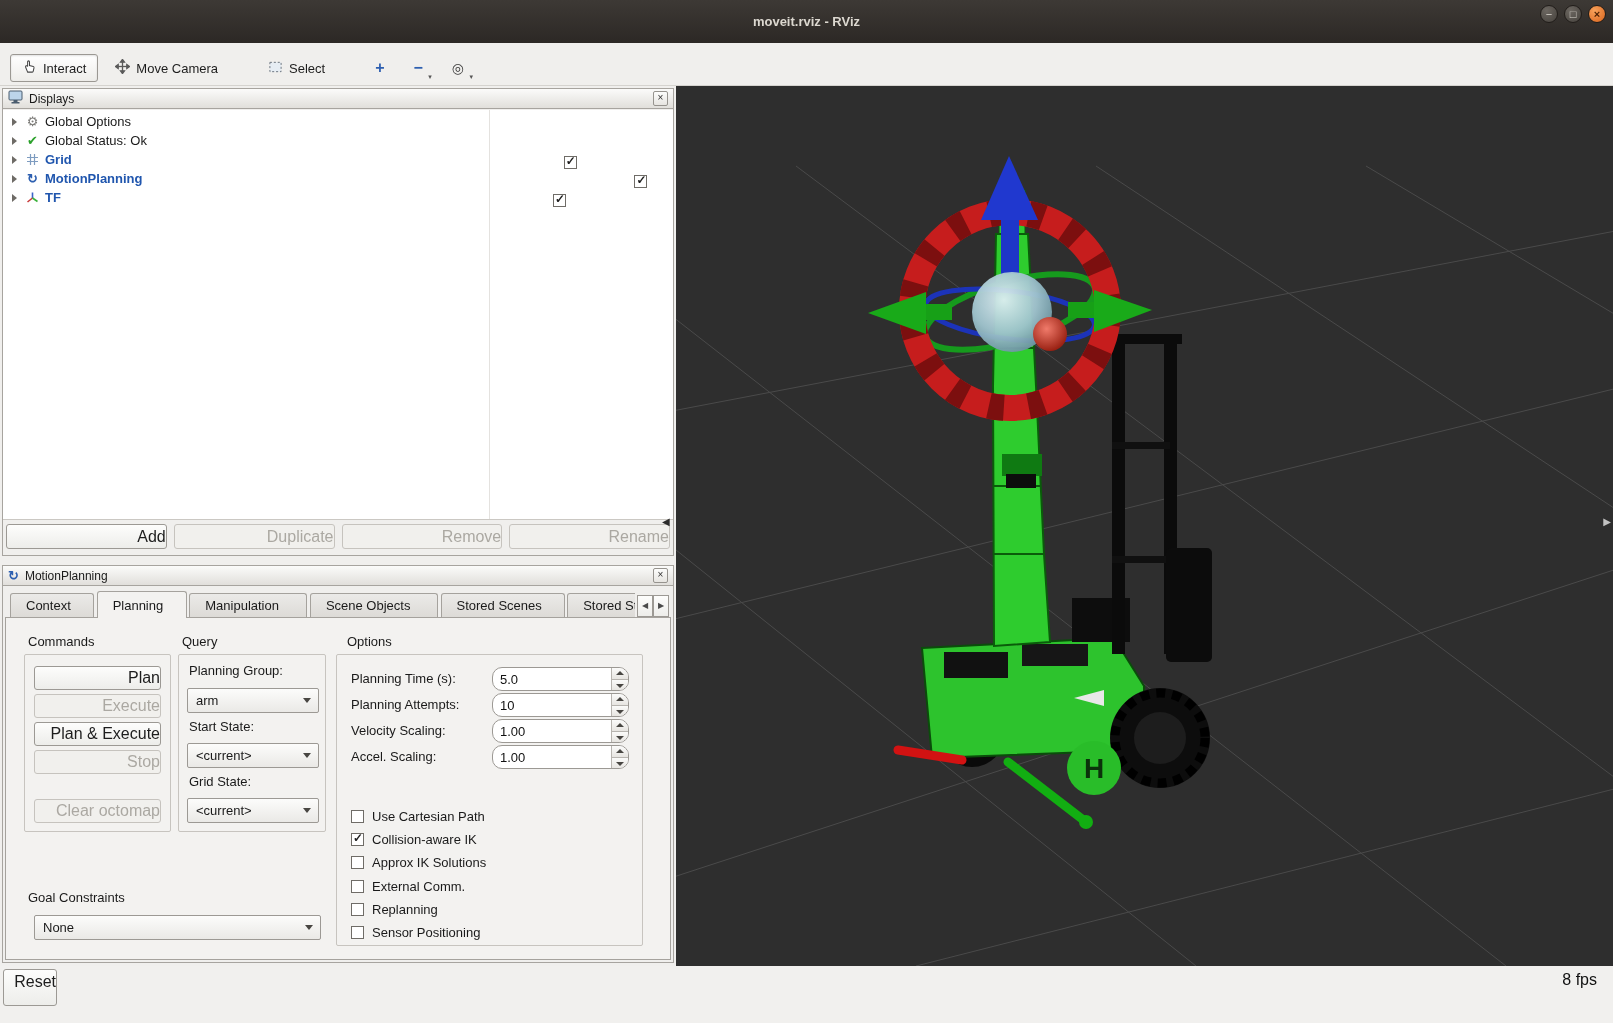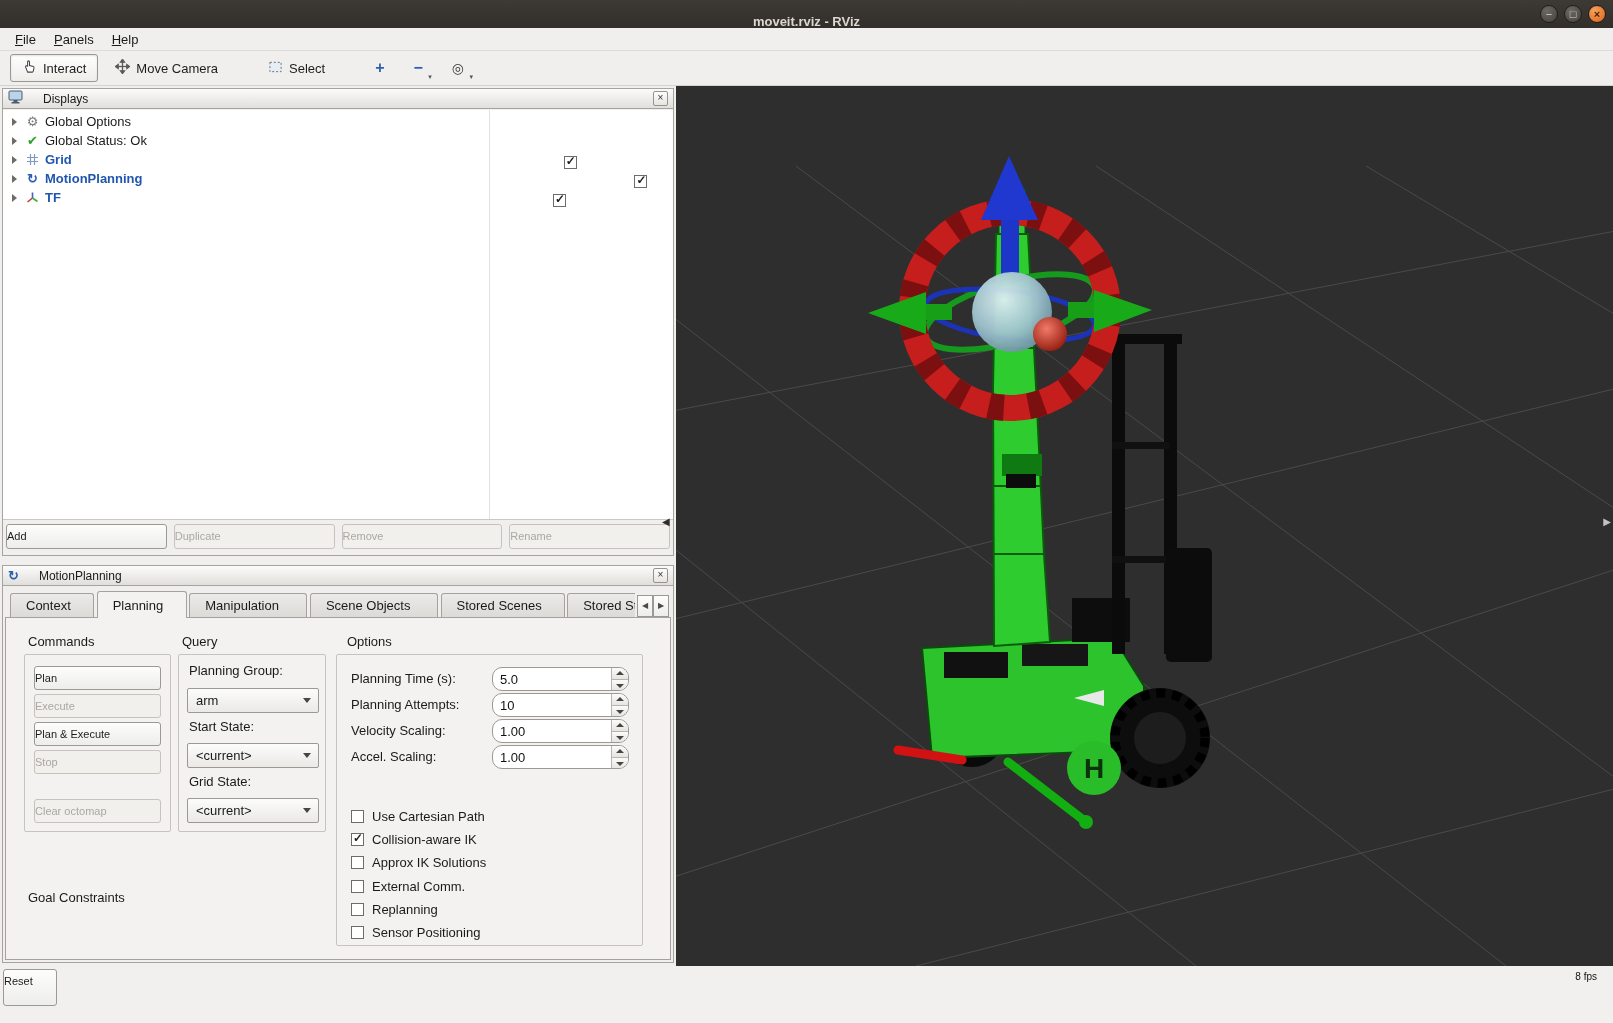--- a/index.html
+++ b/index.html
@@ -32,40 +32,40 @@
     box-shadow: inset 0 1px 2px rgba(0,0,0,.12); }
   .toolbtn .glyph { font-size:16px; font-weight:bold; color:#2d5fb0; line-height:16px; }
   .toolbtn .glyph.props { color:#3a3a3a; font-size:14px; font-weight:normal; }
   .mini-caret { position:absolute; right:2px; bottom:0px; font-size:7px; color:#555; }
   .tool-gap { width:16px; }
 
   
   .main { position:absolute; top:86px; left:0; width:1613px; height:880px; background:#f0efed; }
   .panel { position:absolute; background:#f0efed; border:1px solid #a7a49f; }
   .panel-header { height:20px; background:linear-gradient(#fbfbfa,#e1dfdb); border-bottom:1px solid #a7a49f;
-    display:flex; align-items:center; padding:0 5px; gap:20px; font-size:12px; }
+    display:flex; align-items:center; padding:0 5px; gap:6px; font-size:12px; }
   .panel-close { margin-left:auto; width:15px; height:15px; border:1px solid #96938e; border-radius:2px;
     background:linear-gradient(#fdfdfc,#e7e5e1); font-size:10px; line-height:12px; text-align:center; color:#333; cursor:pointer; }
   .hdr-glyph { color:#2d5fb0; font-weight:bold; font-size:13px; line-height:13px; }
 
   
   .displays { left:2px; top:2px; width:672px; height:468px; }
   .tree { position:absolute; top:21px; left:0; right:0; height:410px; background:#fff; border-bottom:1px solid #cbc8c3; }
   .col-sep { position:absolute; left:486px; top:0; bottom:0; width:1px; background:#e4e2df; }
   .tree-row { position:absolute; left:0; right:0; height:19px; display:flex; align-items:center; cursor:default; }
   .expander { width:0; height:0; border-left:5px solid #6e6b66; border-top:4px solid transparent;
     border-bottom:4px solid transparent; margin:0 7px 0 9px; }
   .tree-icon { width:17px; display:inline-flex; justify-content:center; align-items:center; margin-right:4px; font-size:13px; }
   .tree-label.hl { color:#2056ae; font-weight:bold; }
   .tree-check { position:absolute; left:492px; top:3px; }
   .checkbox { width:13px; height:13px; background:#fff; border:1px solid #6f6c67; position:relative; display:inline-block; }
   .checkbox.checked::after { content:"✓"; position:absolute; left:1px; top:-3px; font-size:12px; font-weight:bold; color:#1d1d1d; }
   .panel-btnrow { position:absolute; left:0; right:0; bottom:0; height:36px; display:flex; gap:7px; padding:5px 3px 6px 3px; }
   .btn { border:1px solid #9c9994; border-radius:3px; background:linear-gradient(#fdfdfc,#ededea);
-    font-size:11px; color:#1d1d1d; text-align:left; cursor:pointer; }
+    font-size:16px; color:#1d1d1d; text-align:right; cursor:pointer; }
   .panel-btnrow .btn { flex:1; height:25px; line-height:23px; }
   .btn.disabled { color:#aba8a2; border-color:#c6c3be; background:#f1f0ed; cursor:default; }
 
   
   .mp { left:2px; top:479px; width:672px; height:398px; }
   .tabbar { position:absolute; top:24px; left:7px; right:38px; height:28px; overflow:hidden; white-space:nowrap; }
   .tab { display:inline-block; height:25px; line-height:24px; margin-top:3px; padding:0 15px;
     border:1px solid #a5a29d; border-bottom:none; background:linear-gradient(#ebeae8,#dcdad6);
     border-radius:3px 3px 0 0; margin-right:-1px; cursor:pointer; position:relative; }
   .tab.active { height:28px; margin-top:0; line-height:28px; background:#f3f2f0; z-index:2; }
@@ -101,41 +101,36 @@
   .pc-combo { left:28px; top:297px; width:287px; }
 
   
   .viewport { position:absolute; left:676px; top:0; width:937px; height:880px; background:#2e2e2e; }
   .collapse-l { position:absolute; left:662px; top:430px; font-size:10px; color:#2c2c2c; }
   .collapse-r { position:absolute; right:2px; top:430px; font-size:10px; color:#c2c2c2; }
 
   
   .statusbar { position:absolute; left:0; top:966px; width:100%; height:57px; background:#f1f0ee; }
   .reset-btn { position:absolute; left:3px; top:3px; width:54px; height:37px; line-height:23px; }
-  .fps { position:absolute; right:16px; top:5px; font-size:10px; color:#111; }
+  .fps { position:absolute; right:16px; top:5px; font-size:16px; color:#111; }
 </style>
 </head>
 <body>
 
 <div class="window">
 
   <div class="titlebar">
     <span class="title-text">moveit.rviz - RViz</span>
     <div class="window-controls">
       <div class="wbtn">−</div>
       <div class="wbtn">□</div>
       <div class="wbtn close">×</div>
     </div>
   </div>
 
-  <div class="menubar">
-    <span class="menu-item">File</span>
-    <span class="menu-item">Panels</span>
-    <span class="menu-item">Help</span>
-  </div>
 
   <div class="toolbar">
     <div class="toolbtn active">
       <span>
         <svg width="15" height="15" viewBox="0 0 16 16">
             <path d="M6 14 L4 9 Q3.4 7.6 4.6 7.2 Q5.5 7 6 8 L6 3.2 Q6 2 7 2 Q8 2 8 3.2 L8 7 L12 8 Q13 8.3 12.8 9.5 L12 13 Q11.8 14 11 14 Z" fill="#fff" stroke="#444" stroke-width="1.1"></path>
           </svg>
       </span>
       <span>Interact</span>
     </div>
@@ -354,20 +349,24 @@
             <span class="checkbox"></span>
             <span>Replanning</span>
           </div>
           <div class="check-row" style="top:269px">
             <span class="checkbox"></span>
             <span>Sensor Positioning</span>
           </div>
         </div>
 
         <span class="section-label" style="left:22px;top:272px">Goal Constraints</span>
+        <div class="combo pc-combo">
+          <span>None</span>
+          <span class="caret"></span>
+        </div>
       </div>
     </div>
 
     <span class="collapse-l">◀</span>
 
     <div class="viewport">
       <svg width="937" height="880" viewBox="0 0 937 880">
         <defs>
           <radialGradient id="sph" cx="40%" cy="35%" r="75%">
             <stop offset="0%" stop-color="#ddeef2"></stop>

